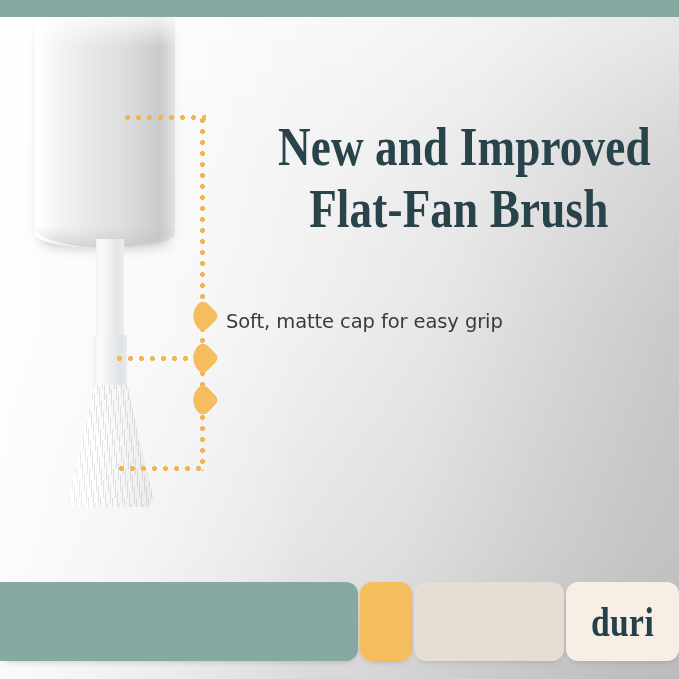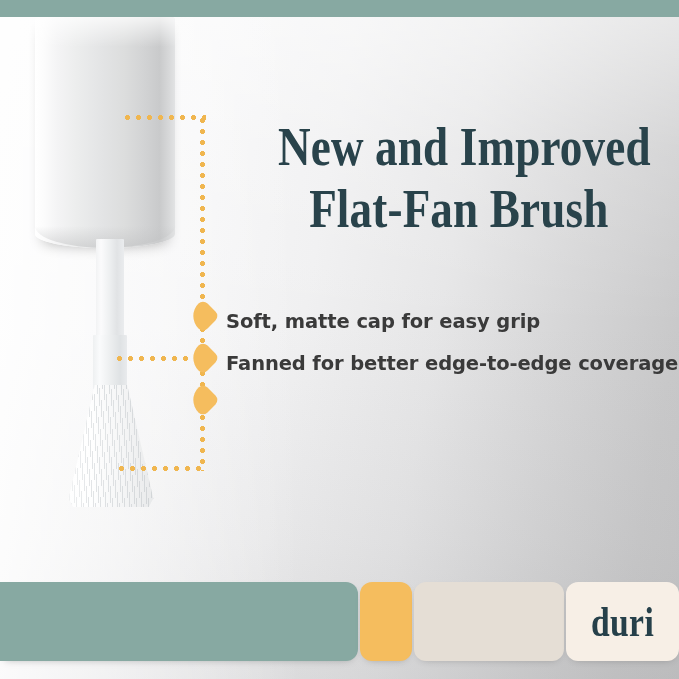--- a/index.html
+++ b/index.html
@@ -213,21 +213,21 @@
     top: 300px;
     width: 440px;
   }
   .bullet-row {
     height: 42px;
     display: flex;
     align-items: center;
     color: #3a3a3a;
     font-family: "DejaVu Sans", sans-serif;
     font-size: 19.5px;
-    font-weight: 700;
+    font-weight: 400;
     letter-spacing: -0.1px;
     white-space: nowrap;
   }
 
   
   .bottom-bar {
     position: absolute;
     left: 0;
     top: 582px;
     width: 679px;
@@ -313,23 +313,20 @@
 
   <div class="headline">
     <span class="l1">New and Improved</span>
     <span class="l2">Flat-Fan Brush</span>
   </div>
 
   <div class="bullets">
     <div class="bullet-row">
       <span>Soft, matte cap for easy grip</span>
     </div>
-    <div class="bullet-row">
-      <span>Fanned for better edge-to-edge coverage</span>
-    </div>
   </div>
 
   <div class="bottom-bar">
     <div class="seg seg-green" style="background:#87A9A2;"></div>
     <div class="seg seg-amber" style="background:#F5BD5E;"></div>
     <div class="seg seg-cream" style="background:#E5DED5;"></div>
     <div class="seg seg-logo" style="background:#F7EFE6;">
       <span class="logo-text">duri</span>
     </div>
   </div>

